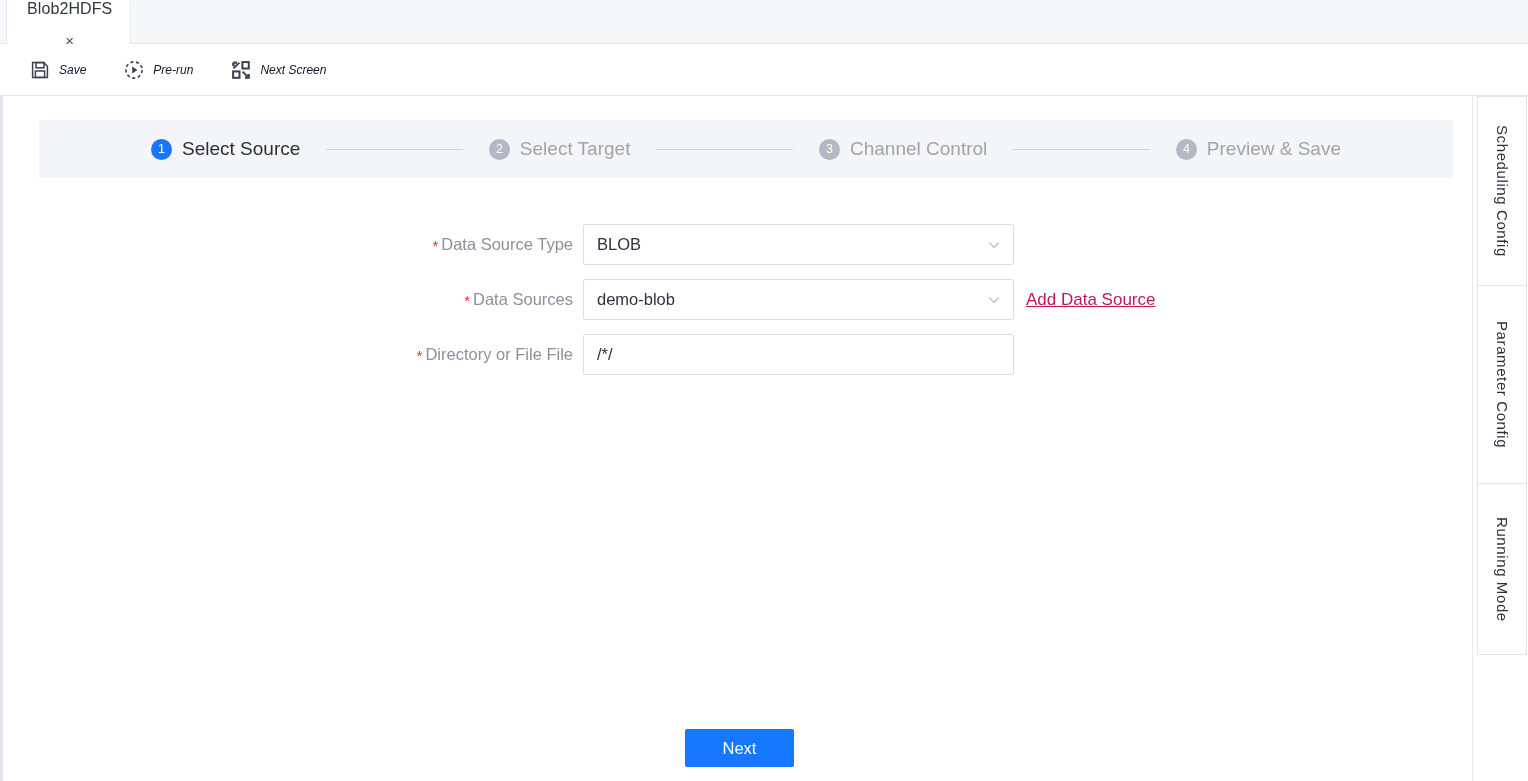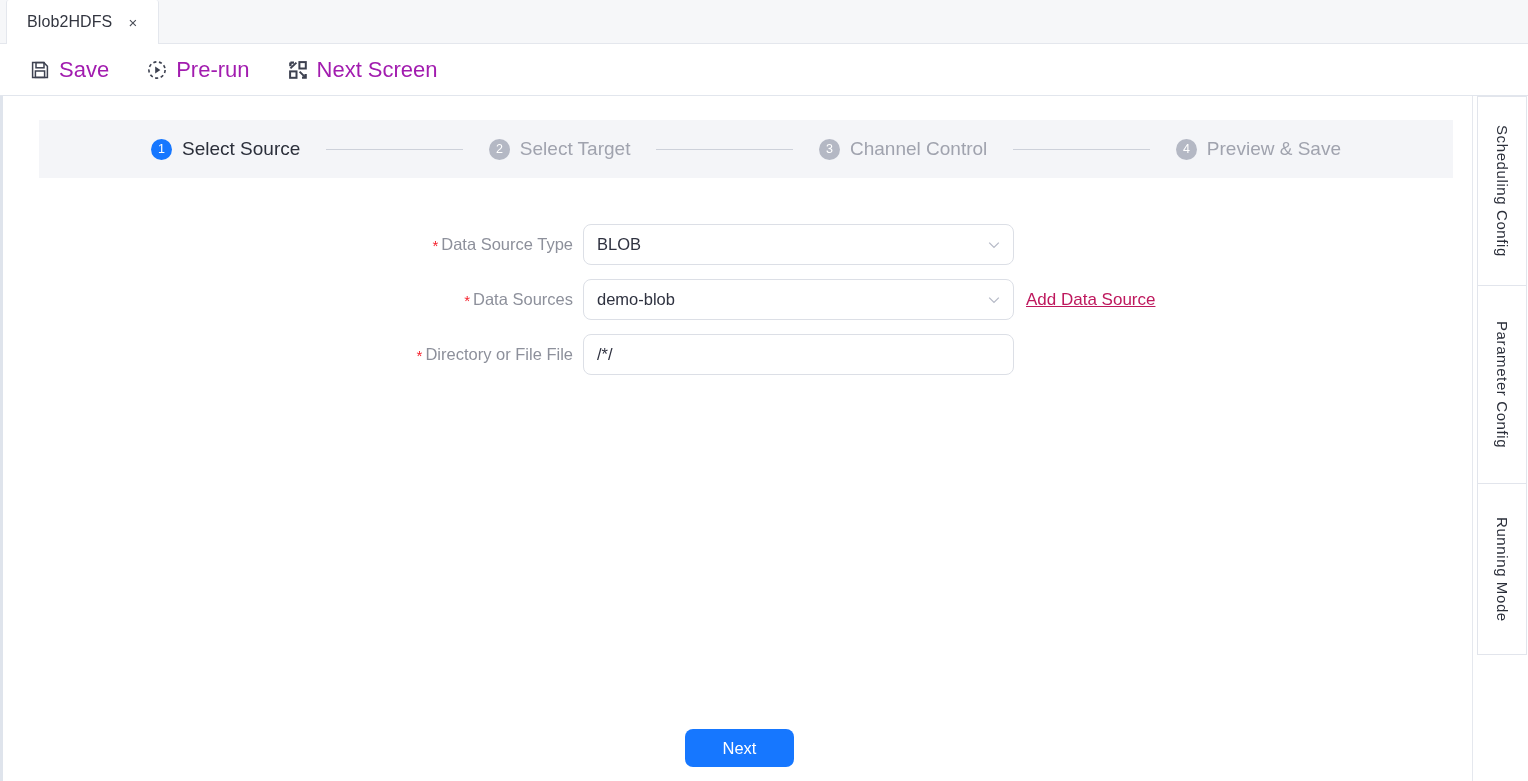--- a/index.html
+++ b/index.html
@@ -33,20 +33,21 @@
     padding: 0 18px 0 20px;
     background: #ffffff;
     border: 1px solid #e4e7ed;
     border-bottom: none;
     border-top: none;
     border-top-left-radius: 3px;
     border-top-right-radius: 3px;
     display: flex;
     align-items: center;
     gap: 13px;
+    flex-direction: column;
   }
   .tab-label {
     font-size: 16px;
     color: #333640;
     letter-spacing: 0.1px;
     white-space: nowrap;
   }
   .tab-close {
     font-size: 15px;
     color: #4a4d57;
@@ -74,23 +75,24 @@
     cursor: pointer;
     height: 30px;
   }
   .tbitem .ic {
     width: 20px; height: 20px;
     display: block;
     color: #3d4150;
     flex: none;
   }
   .tbitem .lbl {
-    font-size: 22px;
-    color: #a21caf;
-    white-space: nowrap;
+    font-size: 12px;
+    color: #0f172a;
+    white-space: nowrap;
+    font-style: italic;
   }
 
   
   .content {
     position: absolute;
     left: 0; top: 96px;
     width: 1473px; height: 685px;
     background: #ffffff;
     border-left: 3px solid #dfe4ec;
     border-right: 1px solid #e5e8ee;
@@ -165,21 +167,21 @@
     margin-right: 3px;
     font-size: 15px;
     position: relative;
     top: 1px;
   }
   .ctl {
     position: relative;
     width: 431px;
     height: 41px;
     border: 1px solid #dcdfe6;
-    border-radius: 8px;
+    border-radius: 2px;
     background: #ffffff;
     display: flex;
     align-items: center;
     padding: 0 13px;
     cursor: pointer;
   }
   .ctl .val {
     font-size: 16.5px;
     color: #2f3240;
     white-space: nowrap;
@@ -209,21 +211,21 @@
     left: 0; top: 633px;
     width: 1473px;
     display: flex;
     justify-content: center;
   }
   .nextbtn {
     width: 109px; height: 38px;
     background: #1677ff;
     color: #ffffff;
     border: none;
-    border-radius: 8px;
+    border-radius: 2px;
     font-size: 16.5px;
     font-family: "Liberation Sans", sans-serif;
     cursor: pointer;
   }
 
   
   .sidetabs {
     position: absolute;
     right: 1px; top: 96px;
     width: 50px;

